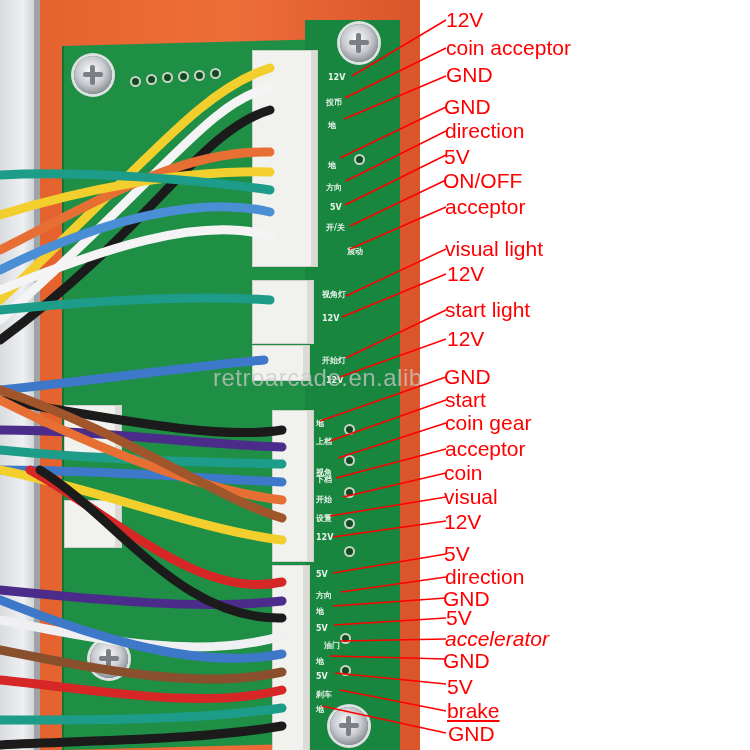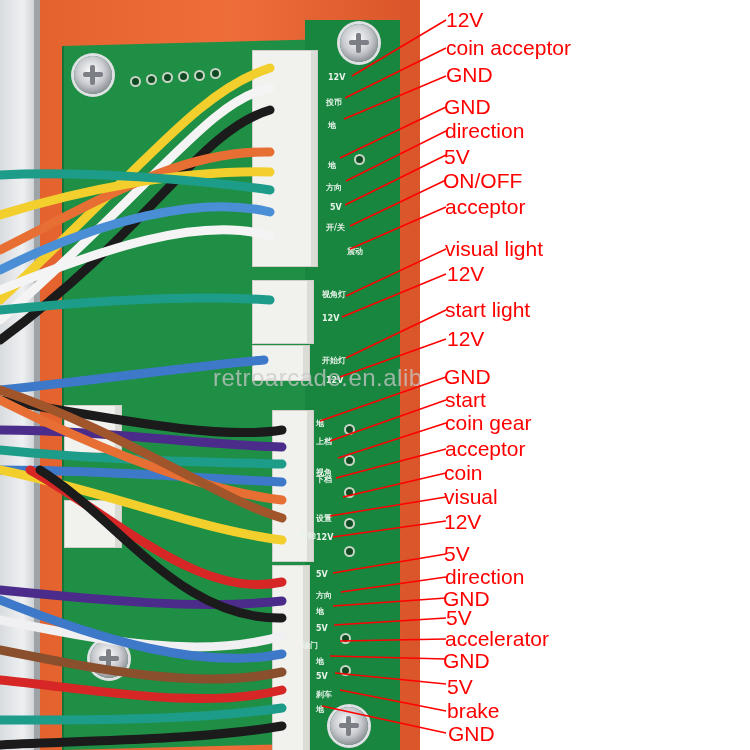--- a/index.html
+++ b/index.html
@@ -100,28 +100,28 @@
       <div class="silk" style="left: 326px; top: 222px;">开/关</div>
       <div class="silk" style="left: 335px; top: 246px; margin-left: 12px;">震动</div>
       <div class="silk" style="left: 322px; top: 289px;">视角灯</div>
       <div class="silk" style="left: 322px; top: 314px;">12V</div>
       <div class="silk" style="left: 322px; top: 355px;">开始灯</div>
       <div class="silk" style="left: 326px; top: 376px;">12V</div>
       <div class="silk" style="left: 316px; top: 418px;">地</div>
       <div class="silk" style="left: 316px; top: 437px; margin-top: 30px;">视角</div>
       <div class="silk" style="left: 316px; top: 436px;">上档</div>
       <div class="silk" style="left: 316px; top: 474px;">下档</div>
-      <div class="silk" style="left: 300px; top: 494px; margin-top: 36px;">开始</div>
+      <div class="silk" style="left: 316px; top: 494px;">开始</div>
       <div class="silk" style="left: 316px; top: 513px;">设置</div>
       <div class="silk" style="left: 316px; top: 533px;">12V</div>
       <div class="silk" style="left: 316px; top: 570px;">5V</div>
       <div class="silk" style="left: 316px; top: 590px;">方向</div>
       <div class="silk" style="left: 316px; top: 606px;">地</div>
       <div class="silk" style="left: 316px; top: 624px;">5V</div>
-      <div class="silk" style="left: 302px; top: 640px;">油门</div>
+      <div class="silk" style="left: 324px; top: 640px;">油门</div>
       <div class="silk" style="left: 316px; top: 656px;">地</div>
       <div class="silk" style="left: 316px; top: 672px;">5V</div>
       <div class="silk" style="left: 316px; top: 689px;">刹车</div>
       <div class="silk" style="left: 316px; top: 704px;">地</div>
     </div>
   <div class="watermark">retroarcade.en.alibaba.com</div>
 </div>
 
 <svg class="leaders" id="leader-layer" viewBox="0 0 750 750">
     <line x1="352" y1="76" x2="446" y2="20" stroke="#ff0000" stroke-width="1.5"></line>
@@ -170,18 +170,18 @@
     <div class="label" style="left: 445px; top: 389px;">start</div>
     <div class="label" style="left: 445px; top: 412px;">coin gear</div>
     <div class="label" style="left: 445px; top: 438px;">acceptor</div>
     <div class="label" style="left: 444px; top: 462px;">coin</div>
     <div class="label" style="left: 444px; top: 486px;">visual</div>
     <div class="label" style="left: 444px; top: 511px;">12V</div>
     <div class="label" style="left: 444px; top: 543px;">5V</div>
     <div class="label" style="left: 445px; top: 566px;">direction</div>
     <div class="label" style="left: 443px; top: 588px;">GND</div>
     <div class="label" style="left: 446px; top: 607px;">5V</div>
-    <div class="label" style="left: 445px; top: 628px;">accelerator</div>
+    <div class="label" style="left: 445px; top: 628px; font-style: italic;">accelerator</div>
     <div class="label" style="left: 443px; top: 650px;">GND</div>
     <div class="label" style="left: 447px; top: 676px;">5V</div>
-    <div class="label" style="left: 447px; top: 700px;">brake</div>
+    <div class="label" style="left: 447px; top: 700px; text-decoration: underline;">brake</div>
     <div class="label" style="left: 448px; top: 723px;">GND</div>
   </div>
 
 </body></html>

